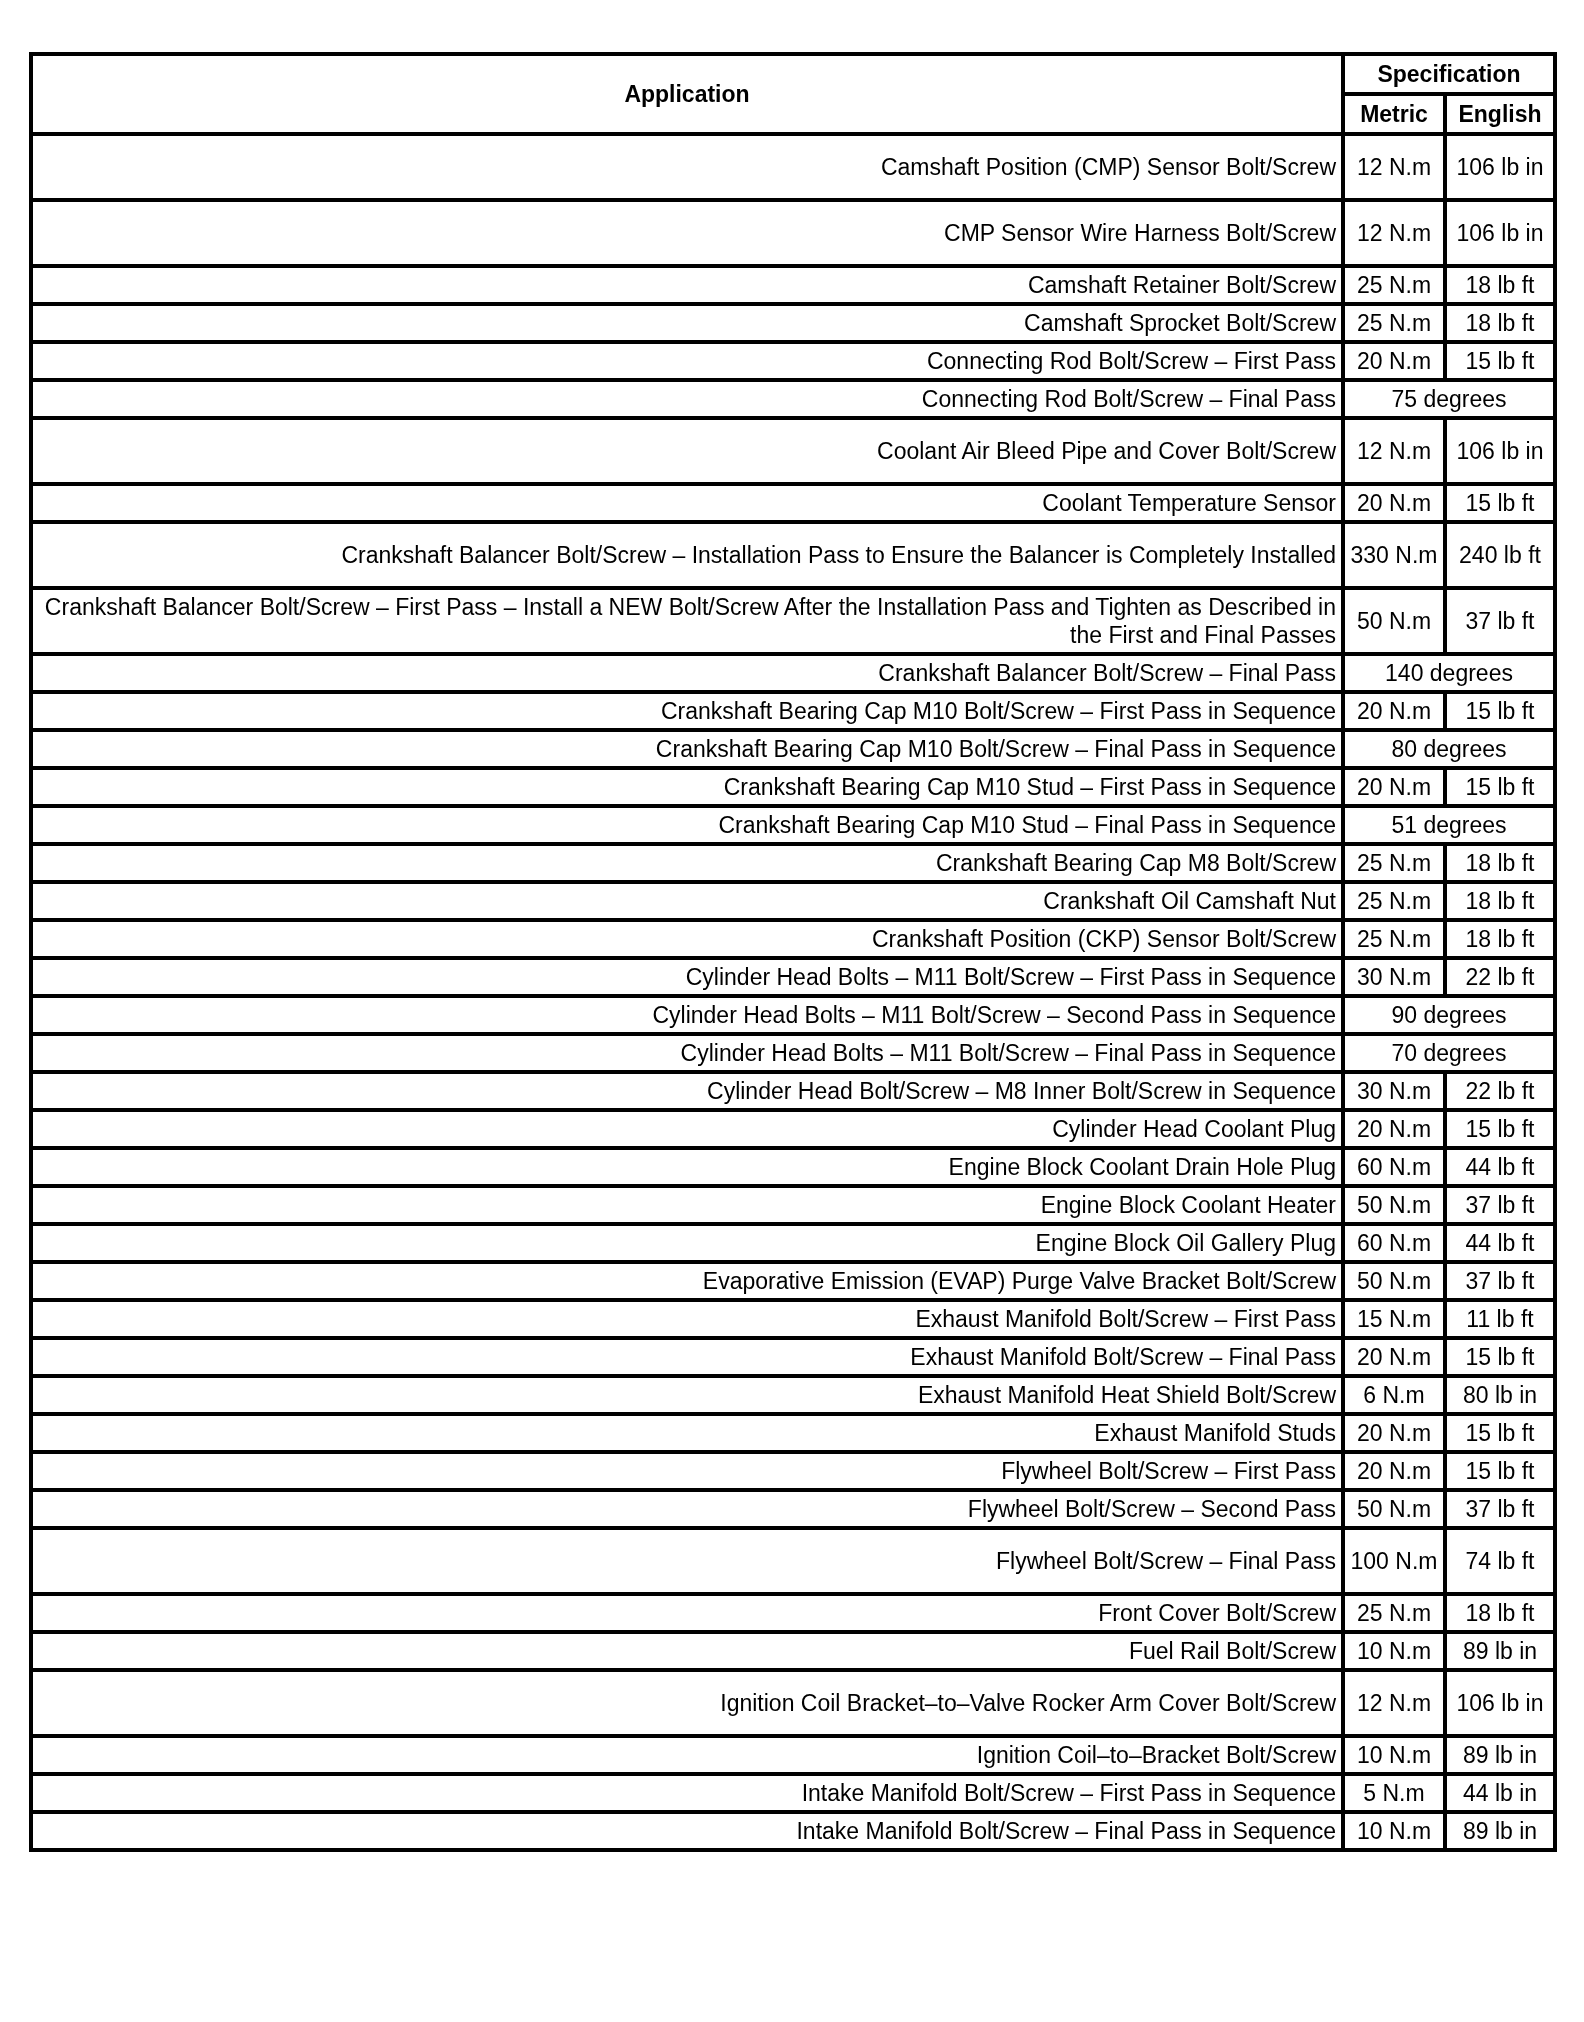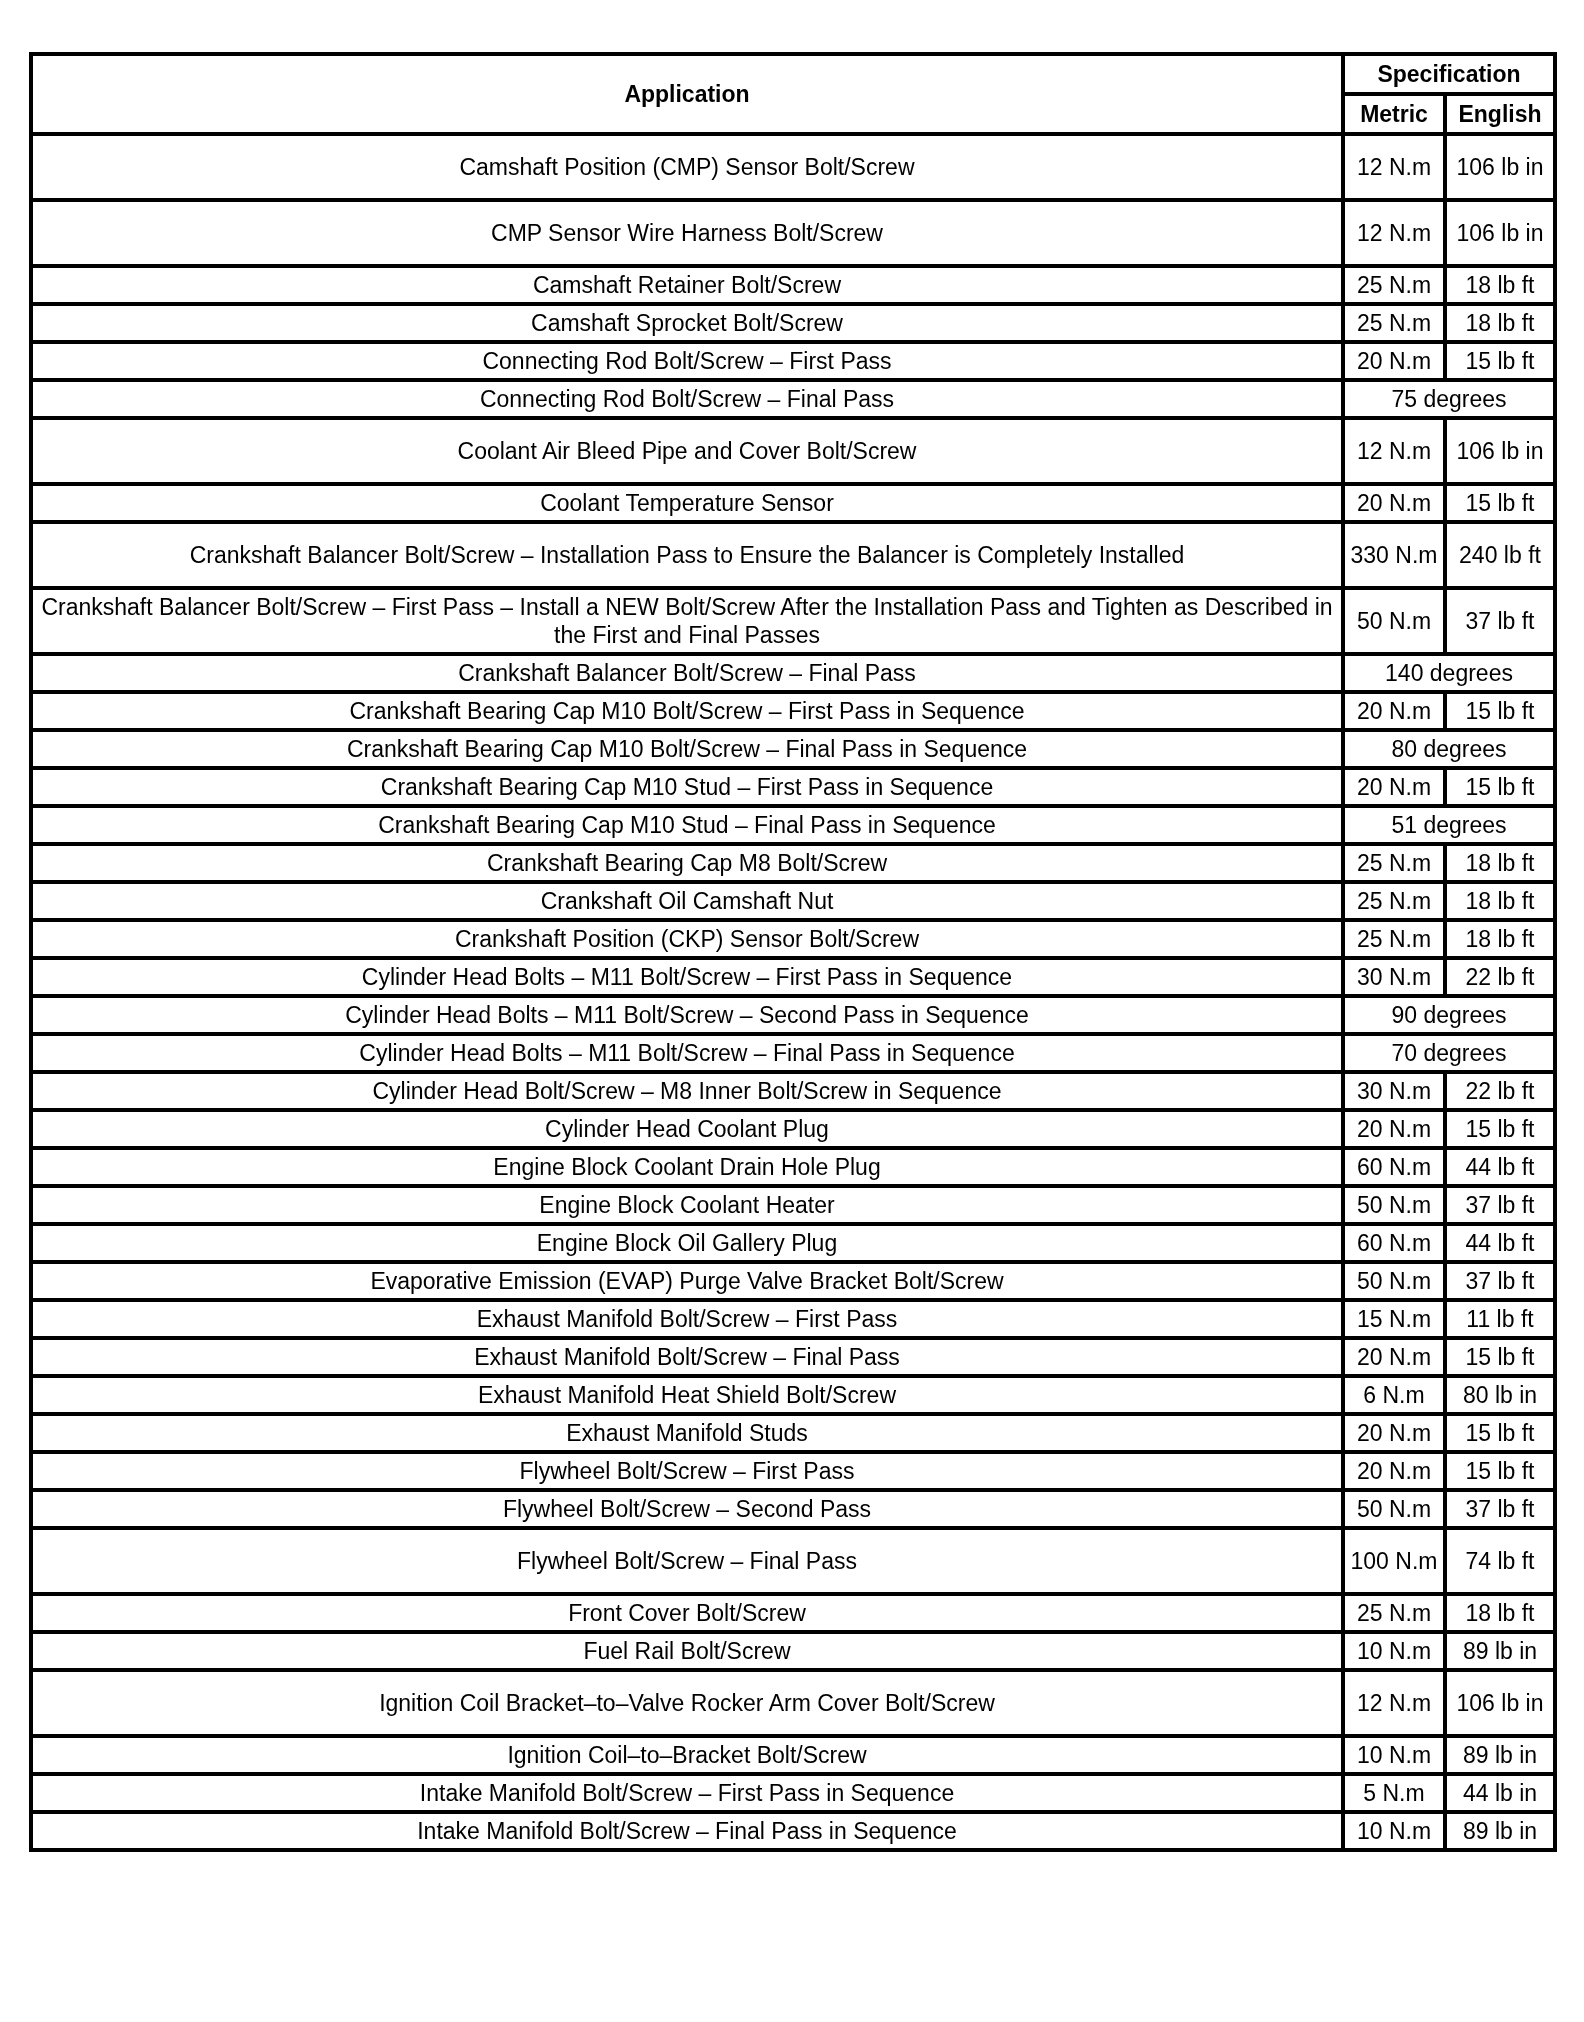--- a/index.html
+++ b/index.html
@@ -9,21 +9,21 @@
                border-collapse: collapse; table-layout: fixed; }
   table.spec td, table.spec th { border: 4px solid #000; padding: 0 5px; font-size: 23px;
                line-height: 28px; vertical-align: middle; }
   table.spec th { font-weight: bold; text-align: center; }
   col.c-app { width: 1312px; }
   col.c-met { width: 102px; }
   col.c-eng { width: 110px; }
   th.h-app { height: 76px; }
   th.h-spec { height: 36px; }
   th.h-sub { height: 36px; }
-  td.app { text-align: center; padding-left: 6px; }
+  td.app { text-align: right; padding-left: 6px; }
   td.met, td.eng, td.merged { text-align: center; padding: 0 2px; }
   tr.r1 td { height: 34px; }
   tr.r2 td { height: 62px; }
 </style>
 </head>
 <body>
 
 <table class="spec">
   <colgroup>
       <col class="c-app">

